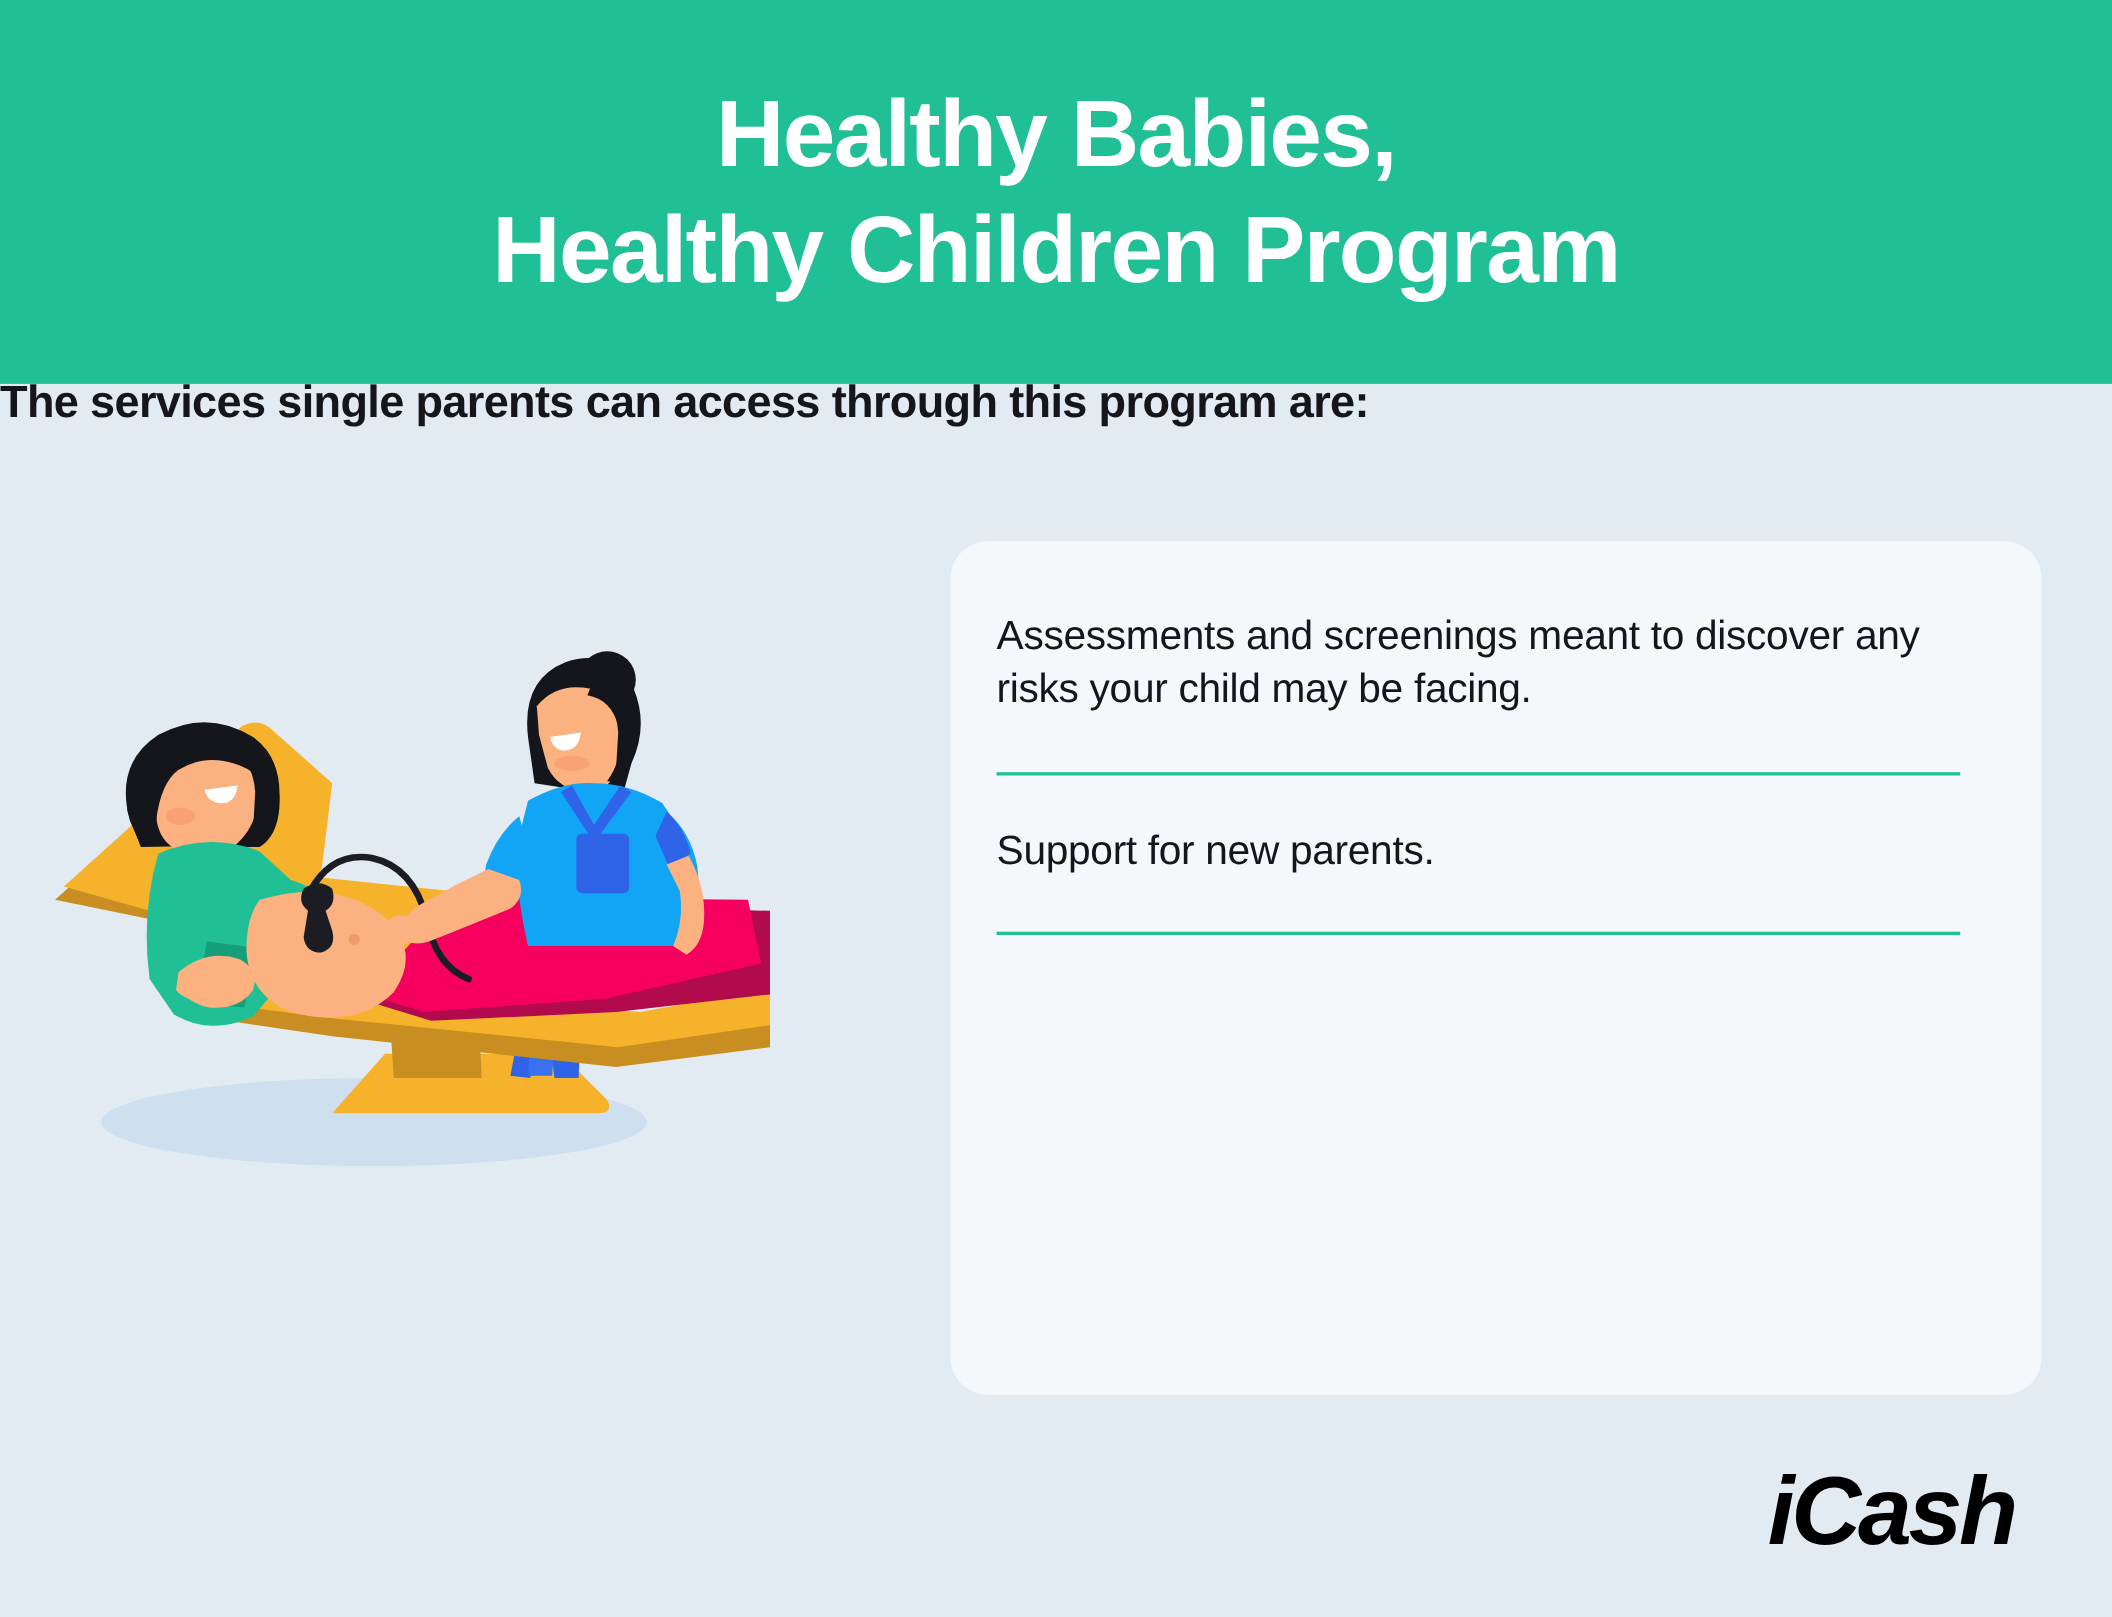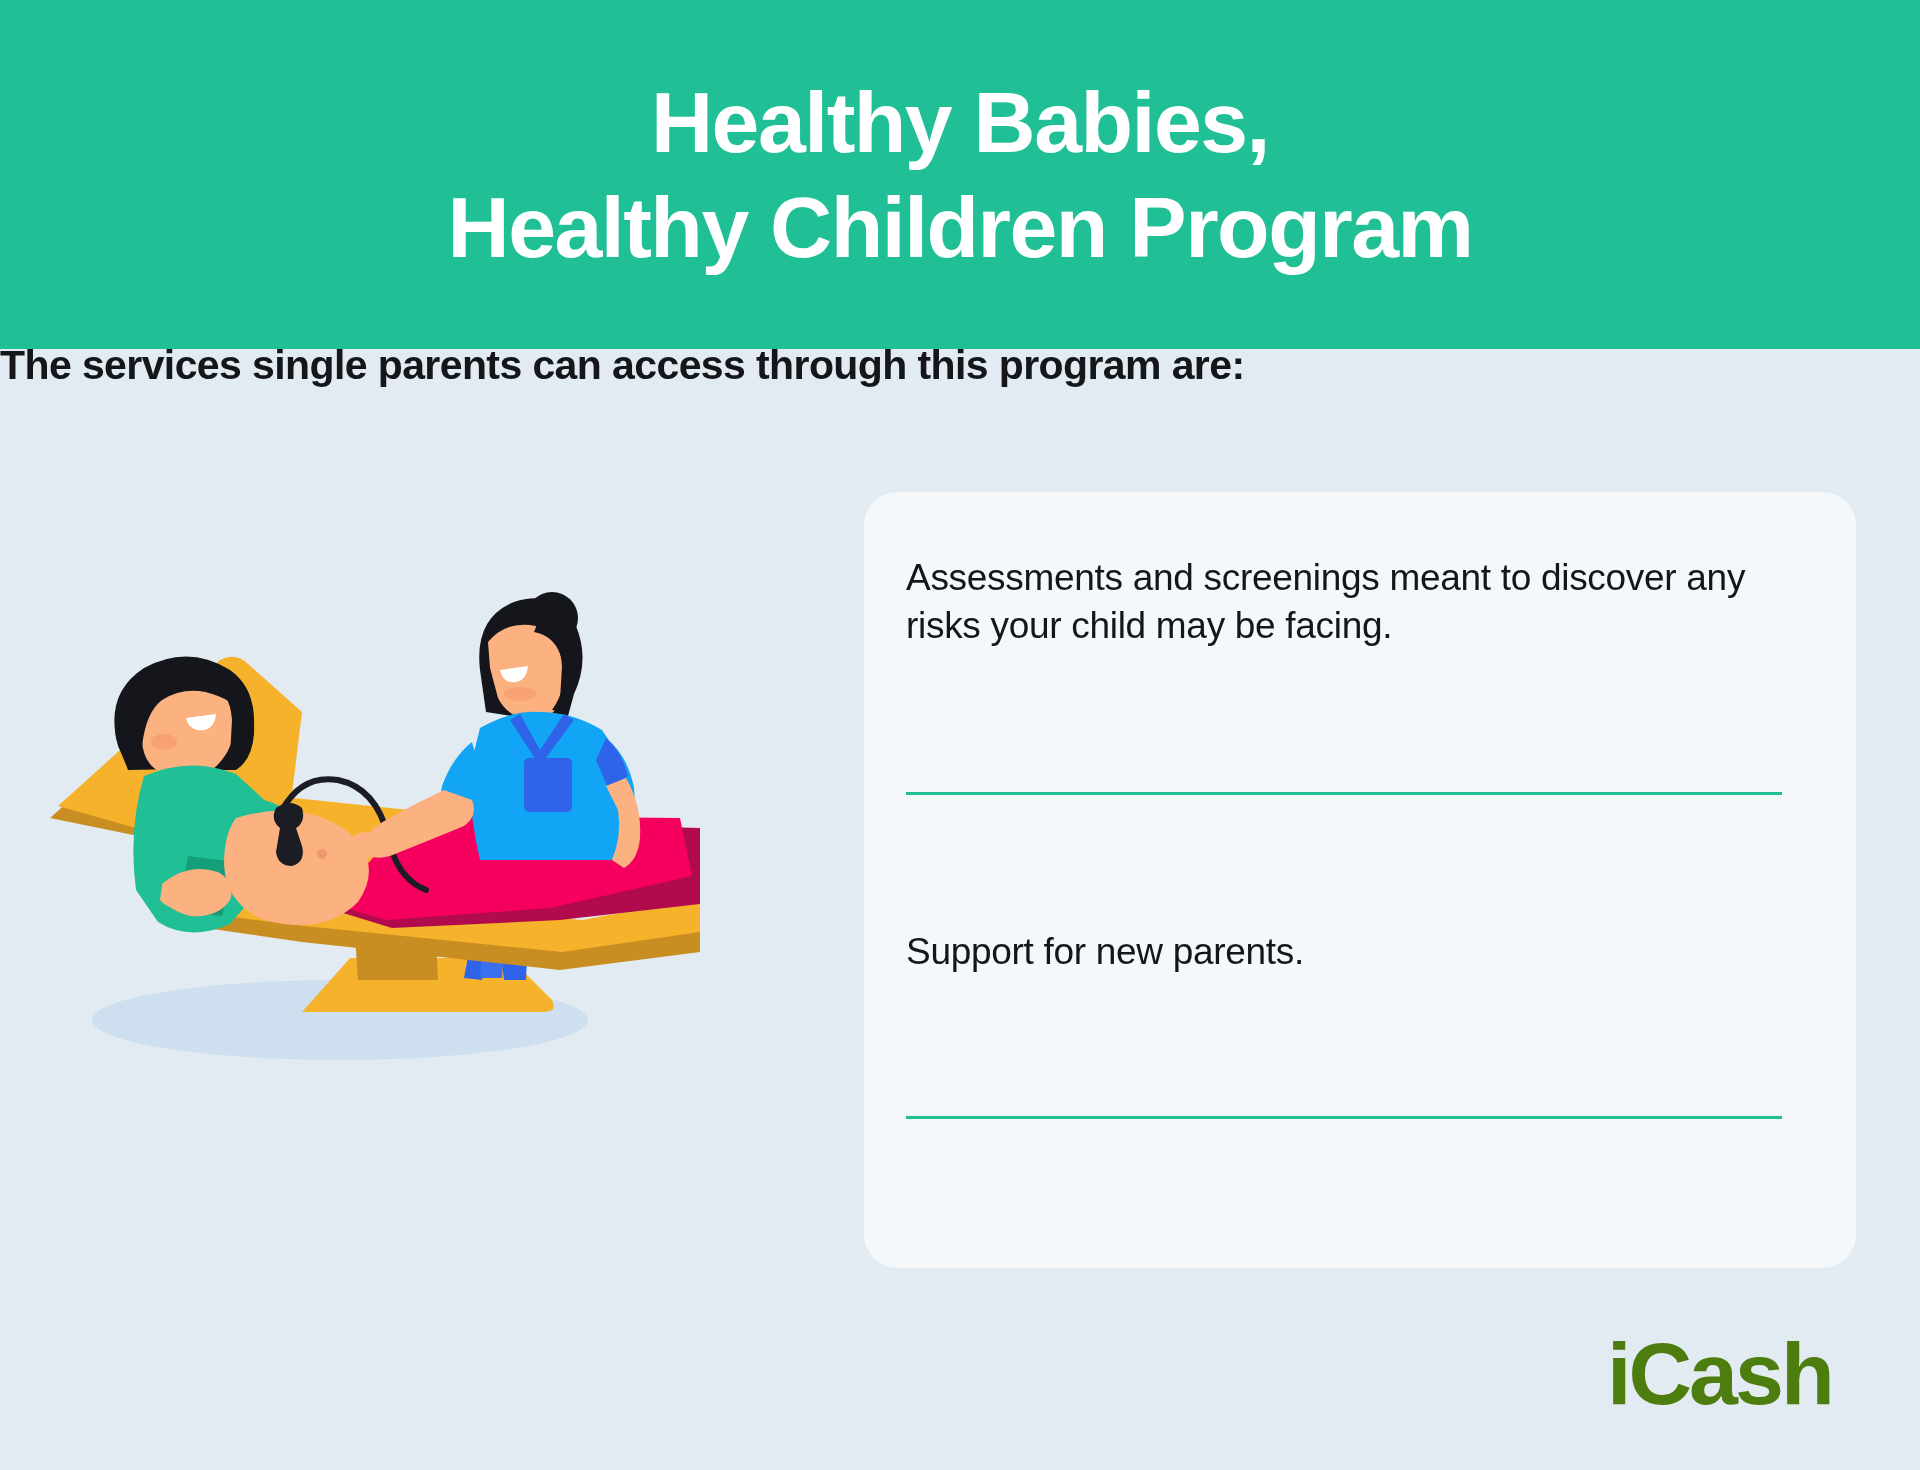--- a/index.html
+++ b/index.html
@@ -74,21 +74,21 @@
     height: 776px;
     background: #F4F8FB;
     border-radius: 34px;
     box-sizing: border-box;
     padding: 56px 74px 56px 42px;
   }
   .card-inner {
     display: flex;
     flex-direction: column;
     height: 100%;
-    justify-content: space-between;
+    justify-content: flex-start;
   }
   .service-item {
     color: #14161A;
     font-family: "Liberation Sans", sans-serif;
     font-weight: 400;
     font-size: 37px;
     line-height: 1.30;
     letter-spacing: -0.3px;
     margin: 0;
   }
@@ -110,22 +110,23 @@
 
   
   .logo {
     position: absolute;
     left: 1607px;
     top: 1330px;
     font-family: "Liberation Sans", sans-serif;
     font-weight: 700;
     font-size: 88px;
     letter-spacing: -3px;
-    color: #4d7c0f;
+    color: #000000;
     line-height: 1;
+    font-style: italic;
   }
 </style>
 </head>
 <body>
 
 <div class="header-banner">
   <h1 class="header-title">Healthy Babies,
 Healthy Children Program</h1>
 </div>
 

